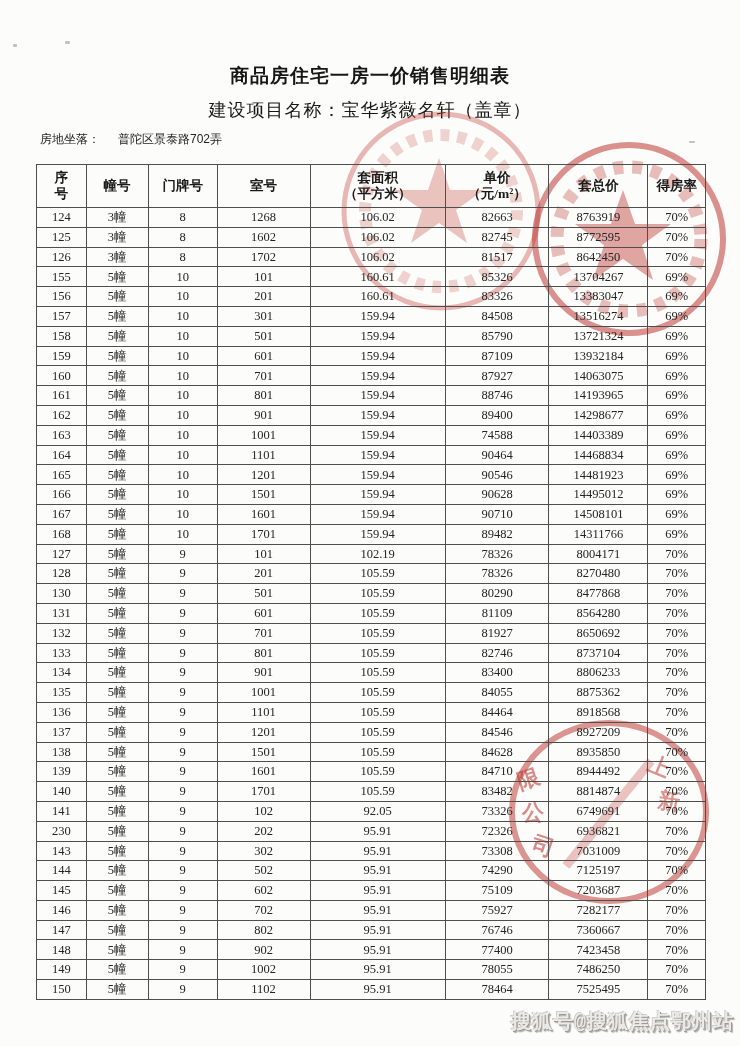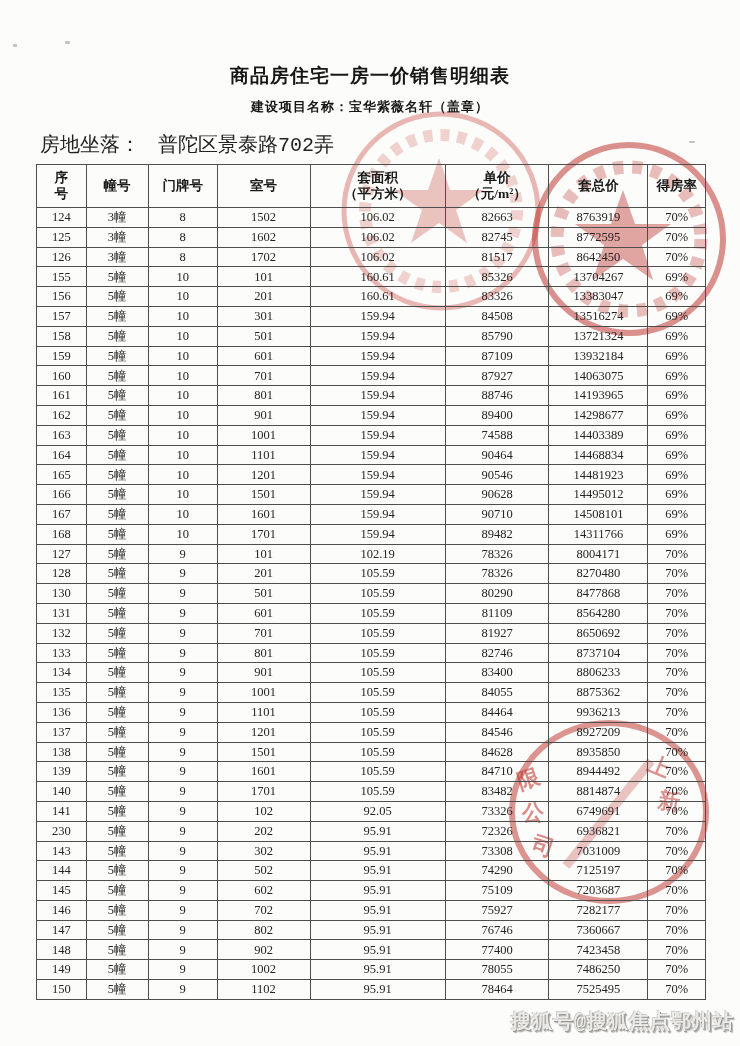--- a/index.html
+++ b/index.html
@@ -12,28 +12,28 @@
     color:#1e1e1e;
   }
   .page-title{
     position:absolute;top:63px;left:0;width:100%;
     text-align:center;font-size:19px;font-weight:700;
     letter-spacing:1px;color:#161616;
     font-family:"Liberation Sans","DejaVu Sans",sans-serif;
   }
   .page-subtitle{
     position:absolute;top:98px;left:0;width:100%;
-    text-align:center;font-size:13px;font-weight:700;
+    text-align:center;font-size:18px;font-weight:400;
     letter-spacing:1px;color:#161616;
     font-family:"Liberation Sans","DejaVu Sans",sans-serif;
   }
   .location-line{
     position:absolute;top:131px;left:40px;
-    font-size:20px;color:#222;
-    font-family:Liberation Mono, monospace;
+    font-size:12px;color:#222;
+    font-family:Liberation Sans, sans-serif;
   }
   .location-line .loc-value{margin-left:18px;}
   table.price-table{
     position:absolute;left:36px;top:164px;
     width:670px;height:836px;
     border-collapse:collapse;table-layout:fixed;
     background:transparent;
   }
   .price-table th,.price-table td{
     border:1px solid #4e4e4e;
@@ -125,21 +125,21 @@
 （元/m²）</th>
           <th>套总价</th>
           <th>得房率</th>
         </tr>
     </thead>
     <tbody id="table-body">
         <tr>
           <td>124</td>
           <td>3幢</td>
           <td>8</td>
-          <td>1502</td>
+          <td>1268</td>
           <td>106.02</td>
           <td>82663</td>
           <td>8763919</td>
           <td>70%</td>
         </tr>
         <tr>
           <td>125</td>
           <td>3幢</td>
           <td>8</td>
           <td>1602</td>
@@ -378,21 +378,21 @@
           <td>8875362</td>
           <td>70%</td>
         </tr>
         <tr>
           <td>136</td>
           <td>5幢</td>
           <td>9</td>
           <td>1101</td>
           <td>105.59</td>
           <td>84464</td>
-          <td>9936213</td>
+          <td>8918568</td>
           <td>70%</td>
         </tr>
         <tr>
           <td>137</td>
           <td>5幢</td>
           <td>9</td>
           <td>1201</td>
           <td>105.59</td>
           <td>84546</td>
           <td>8927209</td>

